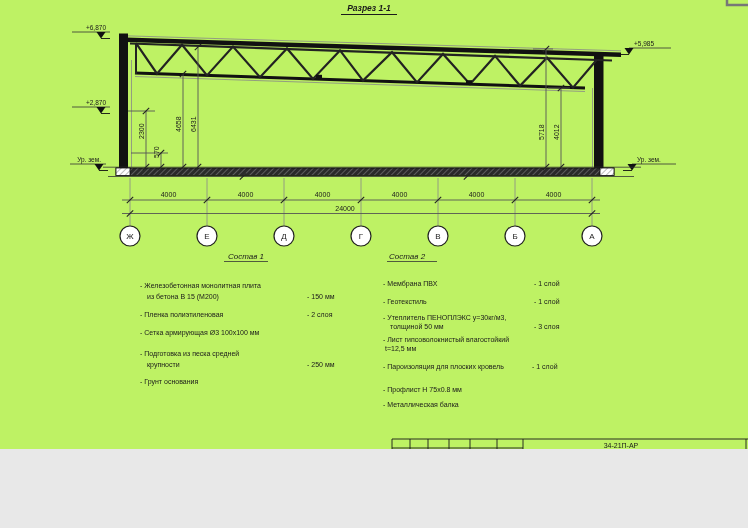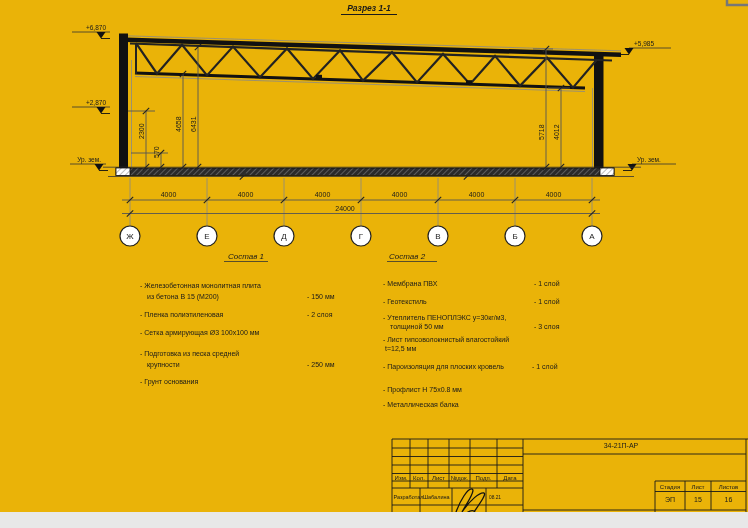--- a/index.html
+++ b/index.html
@@ -1,16 +1,16 @@
 <!DOCTYPE html>
 <html><head>
 <meta charset="utf-8">
 <style>
   html,body{margin:0;padding:0;background:#e8e8e8}
-  .sheet{position:relative;width:748px;height:512px;background:#eab308;overflow:hidden;
+  .sheet{position:relative;width:748px;height:449px;background:#bef264;overflow:hidden;
          font-family:"Liberation Sans",sans-serif}
   svg{position:absolute;left:0;top:0}
   text{font-family:"Liberation Sans",sans-serif;fill:#1a1a1a}
   .t48{font-size:4.8px}.t55{font-size:5.5px}.t6{font-size:6px}.t65{font-size:6.5px}
   .t7{font-size:7px}.t8{font-size:8px}.t85{font-size:8.5px;font-weight:600}
   .it{font-style:italic}
   .mid{text-anchor:middle}.end{text-anchor:end}
   .ln{stroke:#1a1a1a;stroke-width:1;fill:none}
   .ln08{stroke:#333;stroke-width:0.8;fill:none}
   .thin{stroke:#888;stroke-width:0.8;fill:none}

